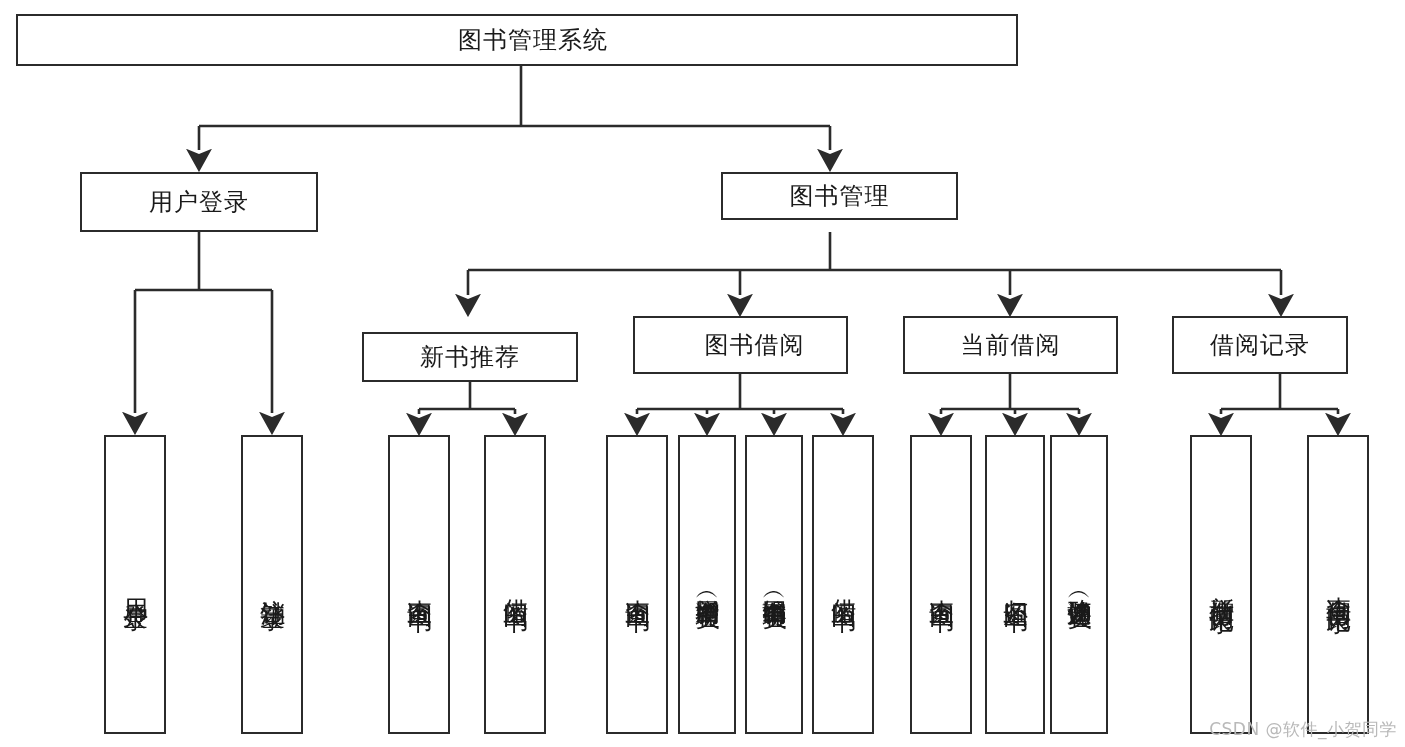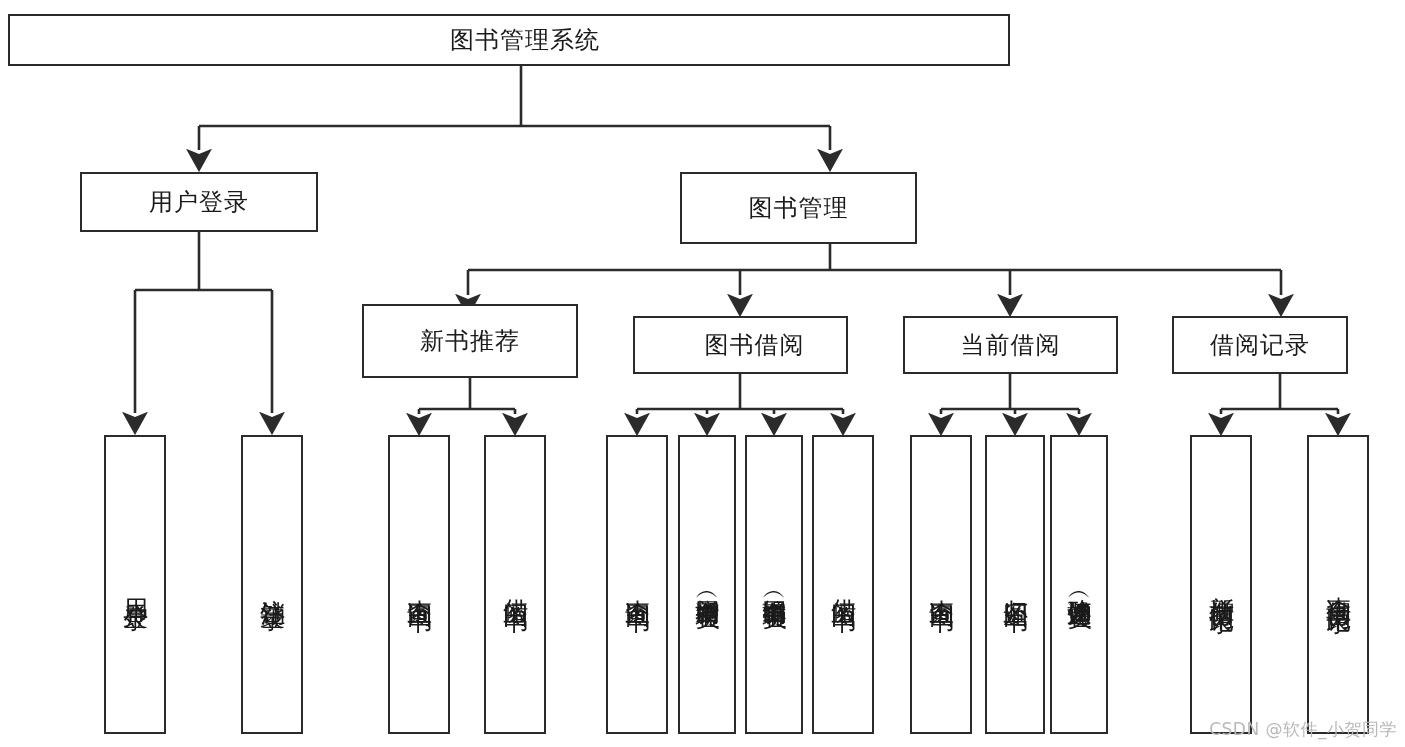--- a/index.html
+++ b/index.html
@@ -111,32 +111,32 @@
       <path d="M1015,409 L1015,414" marker-end="url(#arrow)"></path>
       <path d="M1079,409 L1079,414" marker-end="url(#arrow)"></path>
 
       <path d="M1280,374 L1280,409"></path>
       <path d="M1221,409 L1338,409"></path>
       <path d="M1221,409 L1221,414" marker-end="url(#arrow)"></path>
       <path d="M1338,409 L1338,414" marker-end="url(#arrow)"></path>
     </g>
   </svg>
 
-  <div class="node horiz" style="left:8px; top:14px; width:1002px; height:52px;padding-left:32px;">
+  <div class="node horiz" style="left:16px; top:14px; width:1002px; height:52px;padding-left:32px;">
     <span>图书管理系统</span>
   </div>
 
   <div class="node horiz" style="left:80px; top:172px; width:238px; height:60px;">
     <span>用户登录</span>
   </div>
-  <div class="node horiz" style="left:680px; top:172px; width:237px; height:72px;">
+  <div class="node horiz" style="left:721px; top:172px; width:237px; height:48px;">
     <span>图书管理</span>
   </div>
 
-  <div class="node horiz" style="left:362px; top:304px; width:216px; height:74px;">
+  <div class="node horiz" style="left:362px; top:332px; width:216px; height:50px;">
     <span>新书推荐</span>
   </div>
   <div class="node horiz" style="left:633px; top:316px; width:215px; height:58px;padding-left:28px;">
     <span>图书借阅</span>
   </div>
   <div class="node horiz" style="left:903px; top:316px; width:215px; height:58px;">
     <span>当前借阅</span>
   </div>
   <div class="node horiz" style="left:1172px; top:316px; width:176px; height:58px;">
     <span>借阅记录</span>

